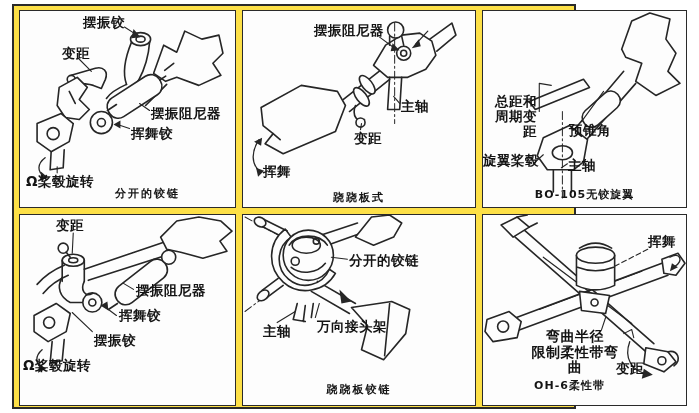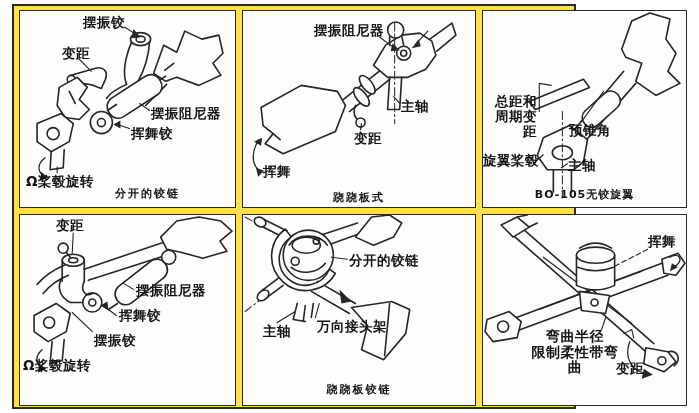--- a/index.html
+++ b/index.html
@@ -248,15 +248,16 @@
       </g>
       <g fill="#262626" stroke="none">
         <polygon points="188,48 194,52 186,56"></polygon>
         <polygon points="160,153 169,159 158,163"></polygon>
       </g>
     </svg>
     <div class="lbl" style="left:165px;top:19px">挥舞</div>
     <div class="lbl center small" style="left:44px;top:114px;width:96px">弯曲半径
 限制柔性带弯曲</div>
     <div class="lbl" style="left:133px;top:146px">变距</div>
+    <div class="cap" style="bottom:12px;left:0;right:30px;letter-spacing:1px">OH-6柔性带</div>
   </div>
 
 </div>
 
 </body></html>

